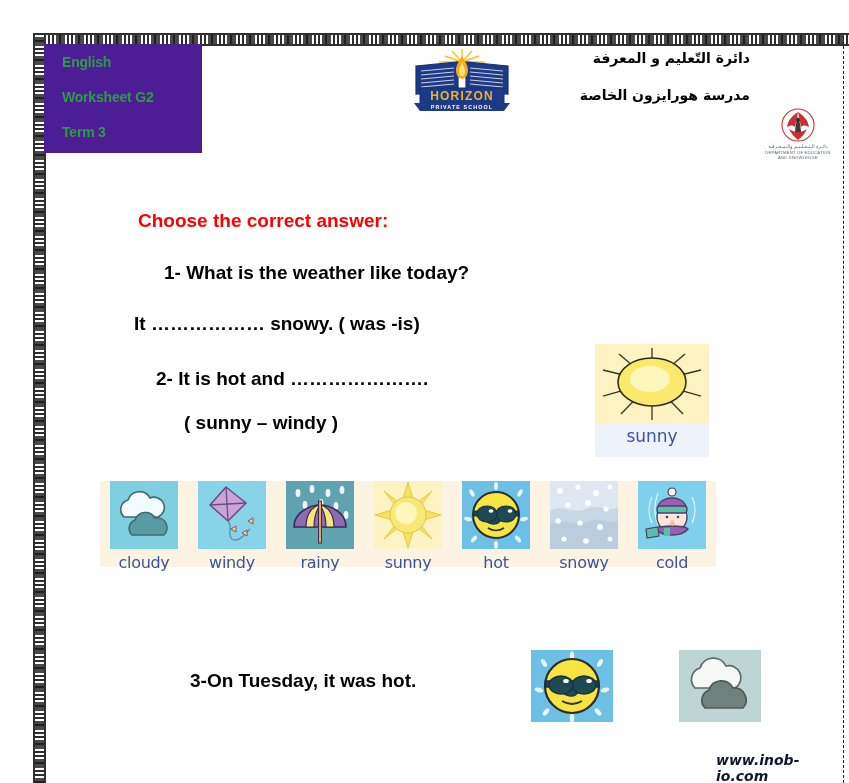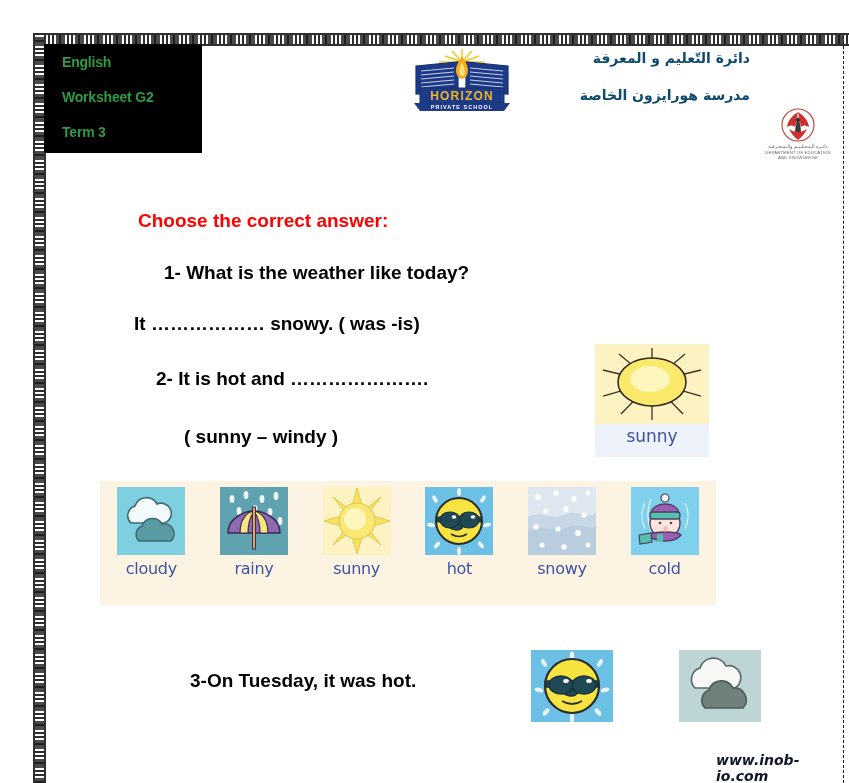--- a/index.html
+++ b/index.html
@@ -79,21 +79,21 @@
     border-left: 1px dashed #1a1a1a;
   }
 
   
   #info-box {
     position: absolute;
     left: 44px;
     top: 44px;
     width: 158px;
     height: 109px;
-    background: #000000;
+    background: #4c1d95;
     padding: 10px 0 0 18px;
     box-sizing: border-box;
   }
   .info-line {
     color: #2e9b45;
     font-weight: bold;
     font-size: 14px;
     margin-bottom: 19px;
     letter-spacing: -0.2px;
   }
@@ -122,21 +122,21 @@
   }
   #adek-caption-en {
     font-size: 4.2px;
     color: #5a6472;
     line-height: 1.25;
     letter-spacing: 0.2px;
   }
 
   .arabic-line {
     position: absolute;
-    color: #0c4a6e;
+    color: #000000;
     font-weight: bold;
     font-size: 14px;
     direction: rtl;
     font-family: "DejaVu Sans", sans-serif;
   }
   #arabic-line-1 { left: 560px; top: 50px; width: 190px; }
   #arabic-line-2 { left: 560px; top: 87px; width: 190px; }
 
   
   #prompt-heading {
@@ -150,21 +150,21 @@
   .question-line {
     position: absolute;
     color: #000000;
     font-weight: bold;
     font-size: 19px;
     white-space: nowrap;
   }
   #question-1  { left: 164px; top: 262px; }
   #answer-1    { left: 134px; top: 313px; }
   #question-2  { left: 156px; top: 368px; }
-  #question-2b { left: 184px; top: 426px; }
+  #question-2b { left: 184px; top: 412px; }
   #question-3  { left: 190px; top: 670px; }
 
   
   #sunny-card {
     position: absolute;
     left: 595px;
     top: 344px;
     width: 114px;
     height: 113px;
     background: #eef2fa;
@@ -186,26 +186,25 @@
     font-size: 17px;
     font-family: "DejaVu Sans", sans-serif;
   }
 
   
   #weather-strip {
     position: absolute;
     left: 100px;
     top: 481px;
     width: 616px;
-    height: 124px;
+    height: 86px;
     background: #fdf3e2;
     display: flex;
     align-items: flex-start;
     justify-content: space-around;
-    padding-top: 6px;
     box-sizing: border-box;
   }
   .weather-item {
     width: 74px;
     text-align: center;
   }
   .weather-thumb {
     width: 68px;
     height: 68px;
     margin: 0 auto;
@@ -342,20 +341,33 @@
 
   <div class="weather-item">
     <svg class="weather-thumb" viewBox="0 0 68 68">
       <rect width="68" height="68" fill="#7ecfe0"></rect>
       <path d="M14 36 a10 10 0 0 1 4-17 a12 12 0 0 1 22-2 a10 10 0 0 1 8 19 Z" fill="#f4fbfd" stroke="#3f6a74" stroke-width="1.6"></path>
       <path d="M22 54 a9 9 0 0 1 3-15 a11 11 0 0 1 20-2 a10 10 0 0 1 9 17 Z" fill="#5a9aa2" stroke="#3f6a74" stroke-width="1.6"></path>
     </svg>
     <div class="weather-label">cloudy</div>
   </div>
 
+  <div class="weather-item">
+    <svg class="weather-thumb" viewBox="0 0 68 68">
+      <rect width="68" height="68" fill="#87d4e8"></rect>
+      <polygon points="28,6 48,22 30,40 12,24" fill="#c9a4d4" stroke="#6b4b82" stroke-width="1.5"></polygon>
+      <line x1="28" y1="6" x2="30" y2="40" stroke="#6b4b82" stroke-width="1.3"></line>
+      <line x1="12" y1="24" x2="48" y2="22" stroke="#6b4b82" stroke-width="1.3"></line>
+      <path d="M30 40 C36 48 28 52 34 58 C40 62 46 54 52 48" fill="none" stroke="#6b8fa8" stroke-width="1.4"></path>
+      <polygon points="33,48 38,45 38,51" fill="#f2dc6d" stroke="#6b4b82" stroke-width="0.9"></polygon>
+      <polygon points="44,52 49,49 49,55" fill="#f2dc6d" stroke="#6b4b82" stroke-width="0.9"></polygon>
+      <polygon points="50,40 55,37 55,43" fill="#f2dc6d" stroke="#6b4b82" stroke-width="0.9"></polygon>
+    </svg>
+    <div class="weather-label">windy</div>
+  </div>
 
   <div class="weather-item">
     <svg class="weather-thumb" viewBox="0 0 68 68">
       <rect width="68" height="68" fill="#5fa3b0"></rect>
       <g fill="#ffffff" opacity="0.9">
         <ellipse cx="12" cy="12" rx="2.4" ry="4"></ellipse>
           <ellipse cx="26" cy="8" rx="2.4" ry="4"></ellipse>
         <ellipse cx="42" cy="12" rx="2.4" ry="4"></ellipse>
           <ellipse cx="56" cy="9" rx="2.4" ry="4"></ellipse>
         <ellipse cx="19" cy="24" rx="2.4" ry="4"></ellipse>

